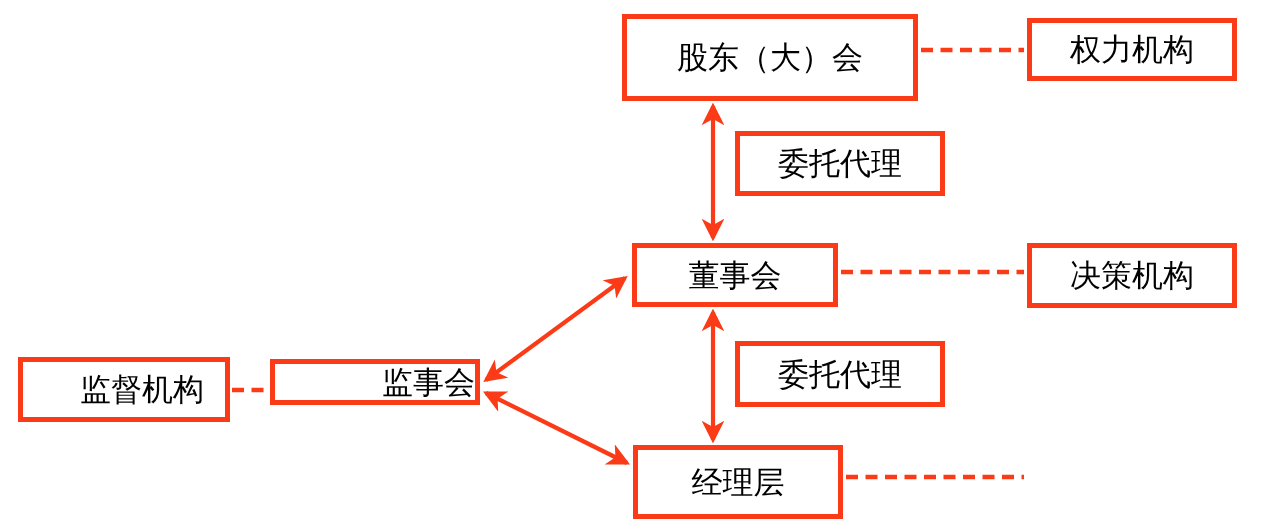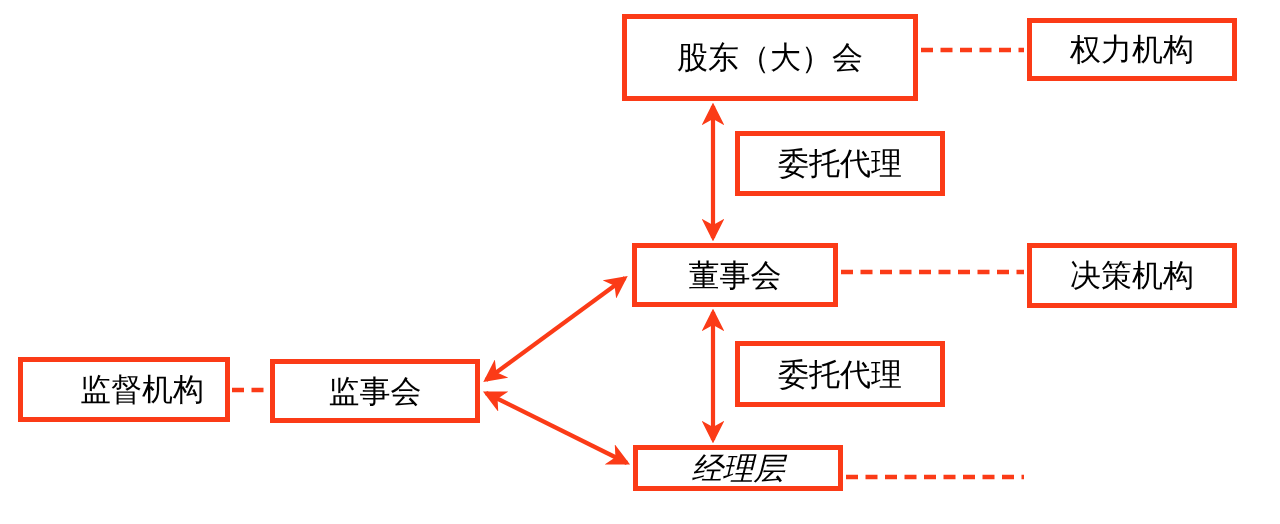--- a/index.html
+++ b/index.html
@@ -35,24 +35,24 @@
     line-height: 1;
     white-space: nowrap;
   }
   
   #node-shareholders { left: 622px; top: 14px;  width: 296px; height: 87px; }
   #node-power        { left: 1027px; top: 18px; width: 210px; height: 63px; text-align: right; }
   #node-delegation-top { left: 735px; top: 131px; width: 210px; height: 65px; }
   #node-board        { left: 632px; top: 243px; width: 206px; height: 64px; }
   #node-decision     { left: 1027px; top: 243px; width: 210px; height: 65px; }
   #node-delegation-bottom { left: 735px; top: 341px; width: 210px; height: 66px; }
-  #node-managers     { left: 633px; top: 445px; width: 210px; height: 46px; font-style: italic; }
+  #node-managers     { left: 633px; top: 445px; width: 210px; height: 74px; }
   #node-executive    { left: 1027px; top: 444px; width: 210px; height: 64px; }
   #node-supervisory-organ { left: 18px; top: 357px; width: 212px; height: 65px; padding-left: 36px; }
-  #node-supervisors  { left: 270px; top: 359px; width: 210px; height: 64px; }
+  #node-supervisors  { left: 270px; top: 359px; width: 210px; height: 46px; justify-content: flex-end; }
 
   .edge-solid {
     stroke: #FB3B17;
     stroke-width: 4.2;
     fill: none;
   }
   .edge-dashed {
     stroke: #FB3B17;
     stroke-width: 4.6;
     stroke-dasharray: 12 7.5;

